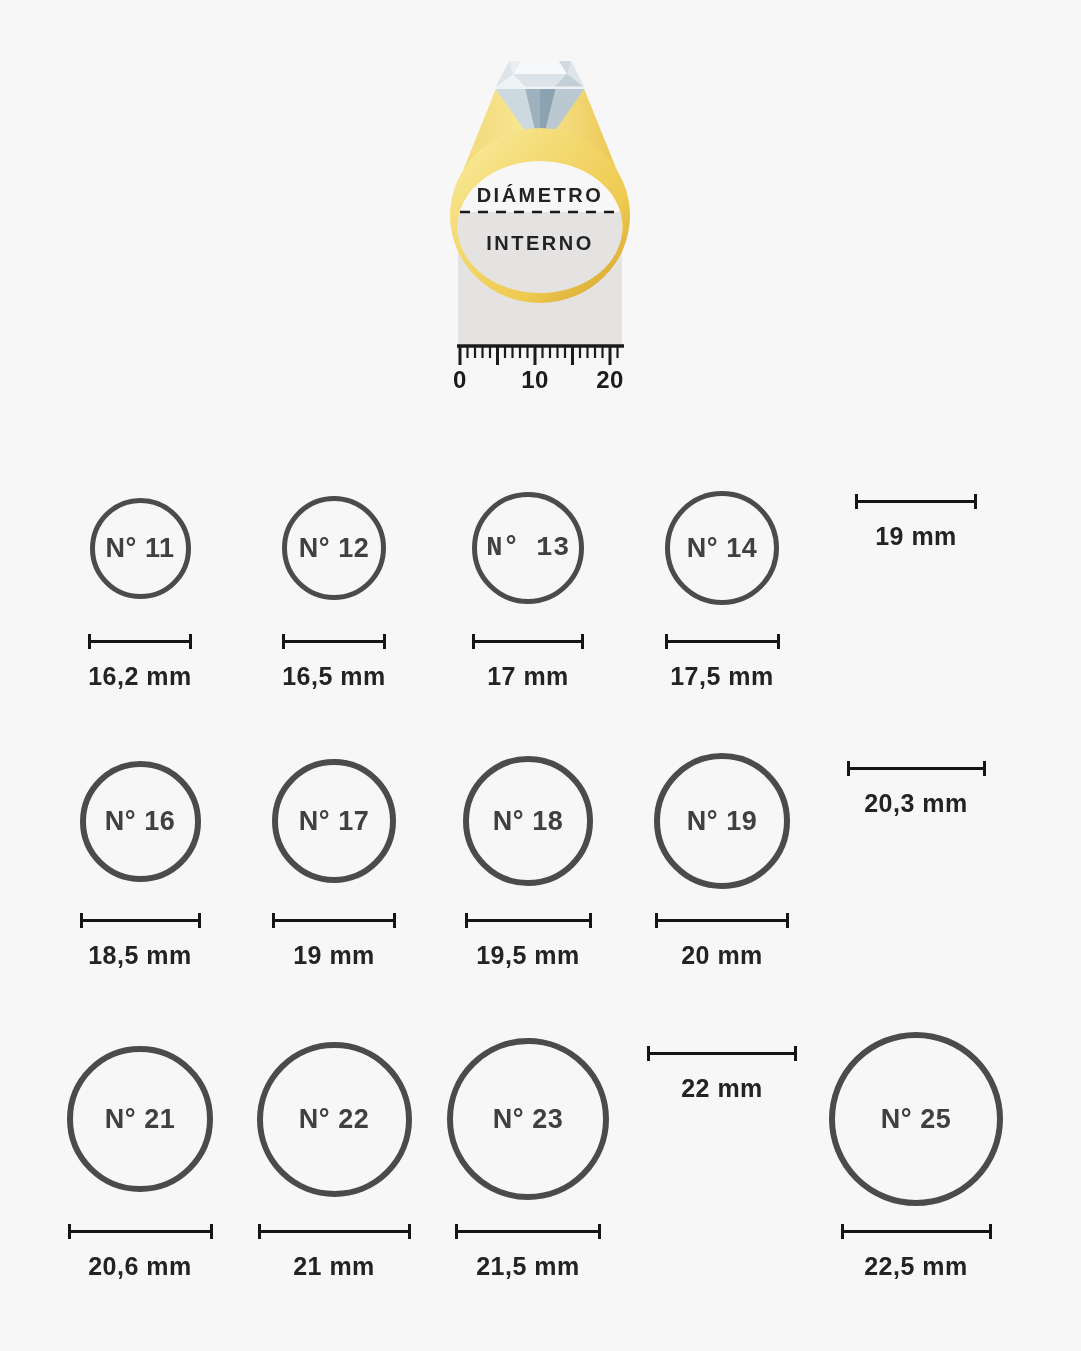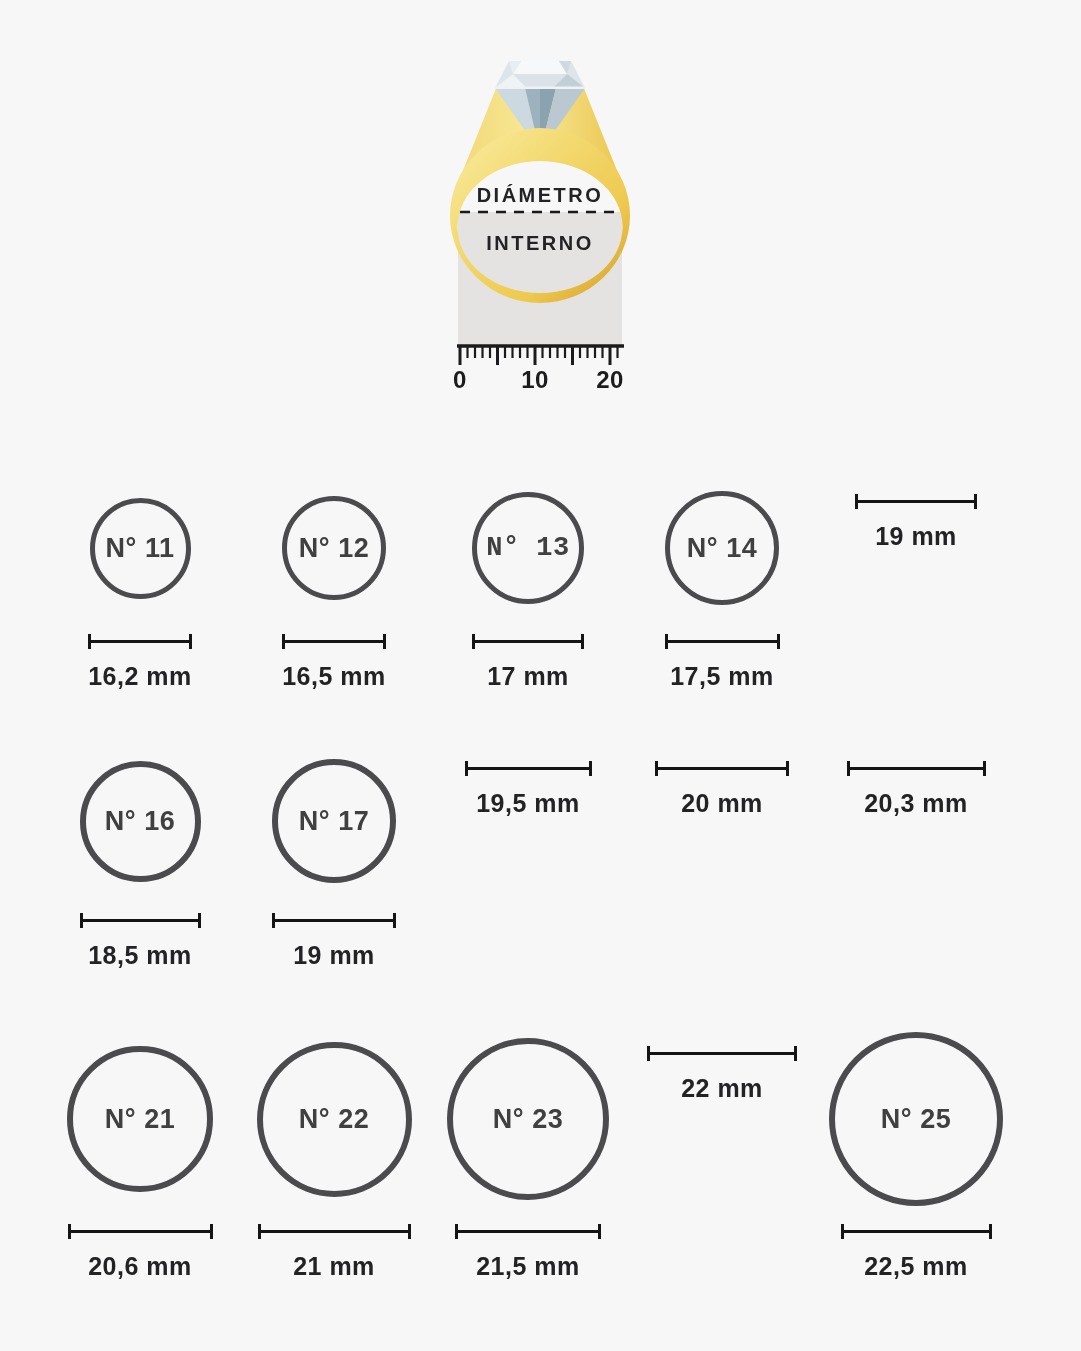--- a/index.html
+++ b/index.html
@@ -248,25 +248,35 @@
     <div class="zone">
       <div class="circle" style="width: 124px; height: 124px; text-align: center;">
         <span class="num">N° 17</span>
       </div>
     </div>
     <div class="measure" style="width: 124px;"></div>
     <div class="mm">19 mm</div>
   </div>
 
   <div class="cell">
+    <div class="zone">
+      <div class="circle" style="width: 130px; height: 130px;">
+        <span class="num">N° 18</span>
+      </div>
+    </div>
     <div class="measure" style="width: 127px;"></div>
     <div class="mm">19,5 mm</div>
   </div>
 
   <div class="cell">
+    <div class="zone">
+      <div class="circle" style="width: 136px; height: 136px;">
+        <span class="num">N° 19</span>
+      </div>
+    </div>
     <div class="measure" style="width: 134px;"></div>
     <div class="mm">20 mm</div>
   </div>
 
   <div class="cell">
     <div class="measure" style="width: 139px;"></div>
     <div class="mm">20,3 mm</div>
   </div>
 </div>
       <div class="row row3">

